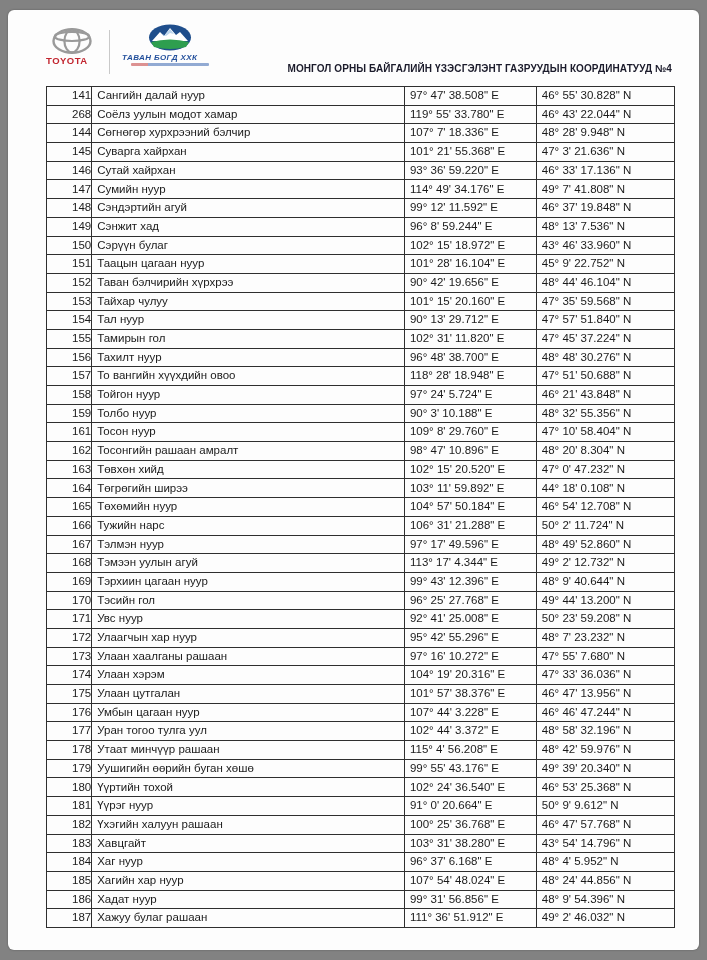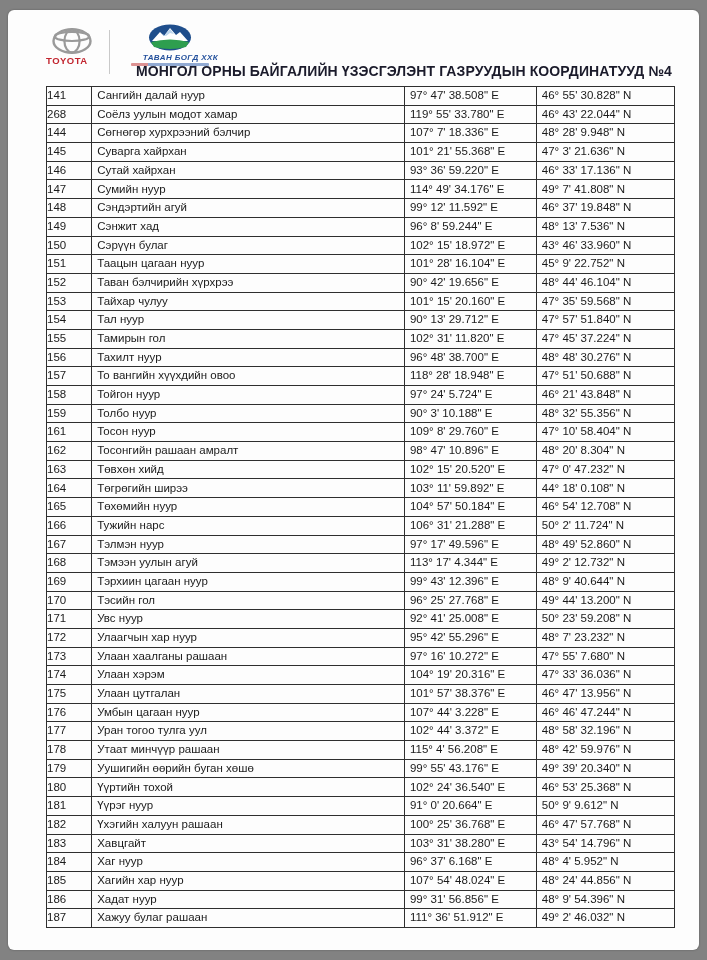--- a/index.html
+++ b/index.html
@@ -30,37 +30,37 @@
   .toyota-word {
     font-size: 9.5px; font-weight: bold; letter-spacing: .5px;
     color: #c2252f; margin-top: 1px;
   }
   .logo-divider {
     position: absolute; left: 101px; top: 12px;
     width: 1px; height: 44px; background: #c9c9c9;
   }
   .tb-logo {
     position: absolute; left: 114px; top: 6px;
-    width: 96px; text-align: right;
+    width: 96px; text-align: left;
   }
   .tb-logo svg { display: block; margin: 0 auto; }
   .tb-name {
     font-size: 8px; font-weight: bold; letter-spacing: .4px;
     color: #23509c; margin-top: 2px; white-space: nowrap;
     font-style: italic;
   }
   .tb-tagline {
     margin: 1px auto 0;
     width: 78px; height: 3px;
     background: linear-gradient(90deg, #c23a3a 0 22%, #3a66b0 22% 100%);
     opacity: .55; border-radius: 1px;
   }
   .doc-title {
     position: absolute; right: 27px; top: 45px;
-    font-size: 14px; font-weight: bold;
+    font-size: 10px; font-weight: bold;
     color: #1b1b2b; letter-spacing: .1px;
     white-space: nowrap;
   }
   
   .coord-table {
     position: absolute; left: 38px; top: 76px;
     width: 629px; height: 842px;
     border-collapse: collapse;
     table-layout: fixed;
     font-size: 11.5px; color: #1a1a1a;
@@ -68,21 +68,21 @@
   .coord-table td {
     border: 1.4px solid #2f2f2f;
     padding: 0 5px;
     overflow: hidden; white-space: nowrap;
     line-height: 1;
   }
   .col-no   { width: 7.2%; }
   .col-name { width: 49.8%; }
   .col-e    { width: 21.0%; }
   .col-n    { width: 22.0%; }
-  td.cell-no { text-align: left; padding: 0; }
+  td.cell-no { text-align: right; padding: 0; }
 </style>
 </head>
 <body>
 
 <div class="page">
 
   <div class="header">
 
     <div class="toyota-logo">
       <span>

